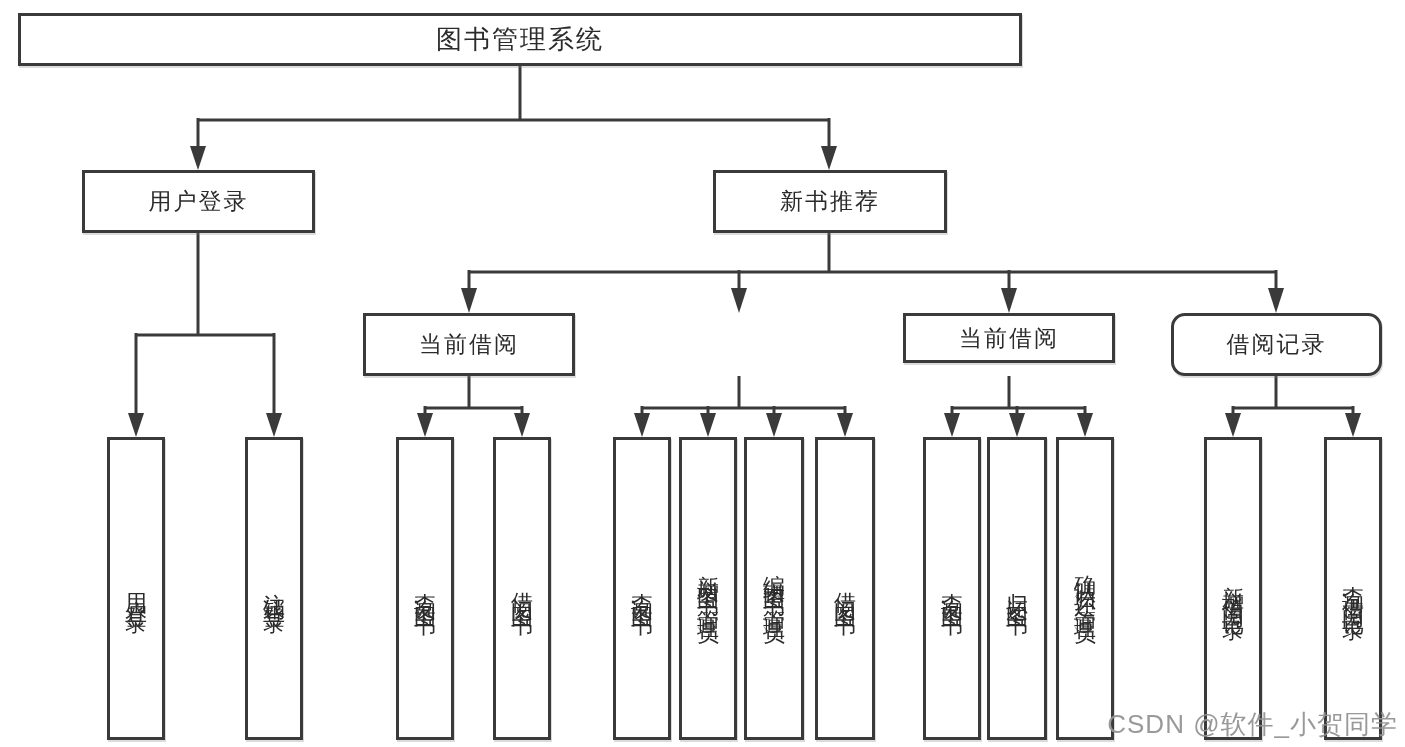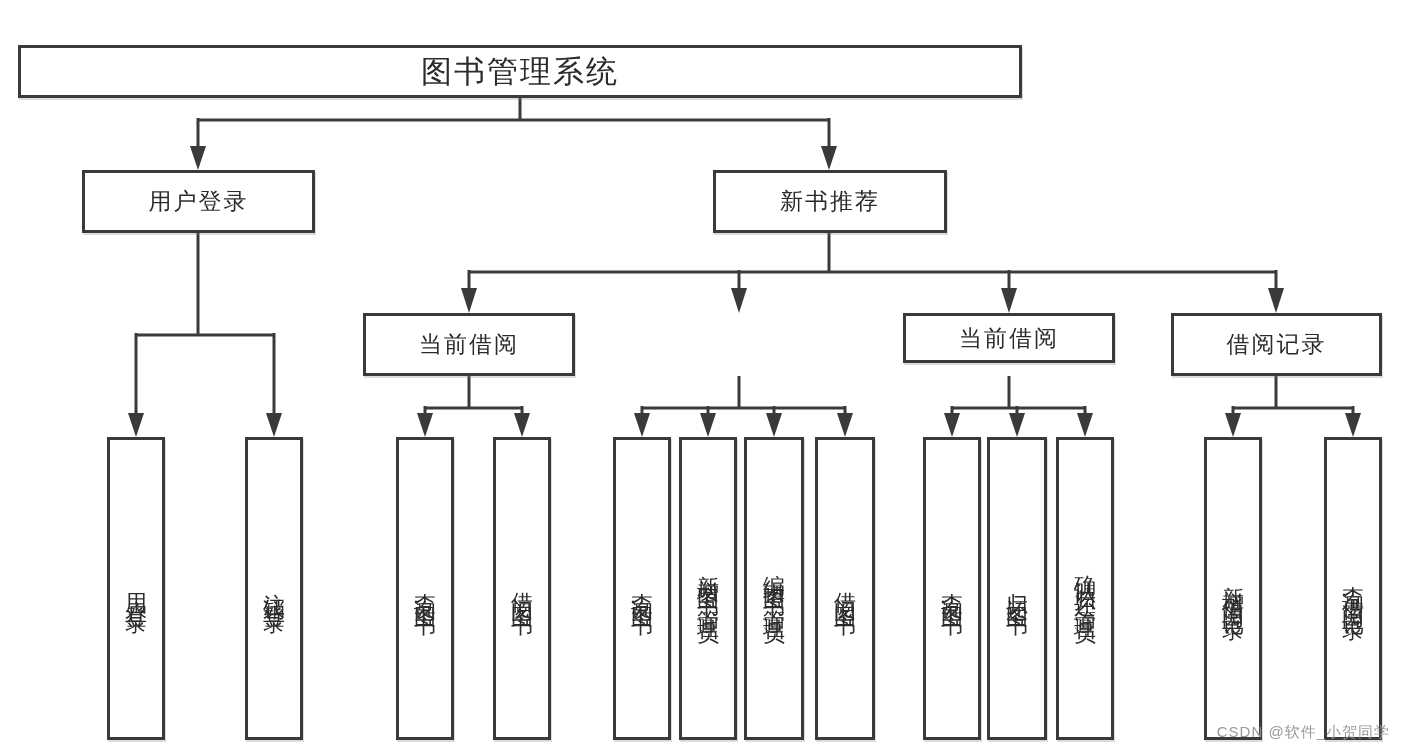--- a/index.html
+++ b/index.html
@@ -17,34 +17,34 @@
     box-sizing: border-box;
     background: #ffffff;
     border: 3px solid #3a3a3a;
     display: flex;
     align-items: center;
     justify-content: center;
     color: #2b2b2b;
     box-shadow: 1px 2px 0 rgba(130,130,130,0.28);
   }
   .hbox { font-size: 23px; letter-spacing: 2px; }
-  .root { font-size: 31px; letter-spacing: 2px; margin-top: 32px; }
+  .root { font-size: 26px; letter-spacing: 2px; }
   .vbox span {
     writing-mode: vertical-rl;
     font-size: 22px;
     letter-spacing: 7px;
     line-height: 1;
     color: #2b2b2b;
     white-space: nowrap;
   }
   .watermark {
     position: absolute;
-    right: 15px;
+    right: 7px;
     bottom: 5px;
-    font-size: 15px;
+    font-size: 26px;
     color: rgba(148,148,148,0.95);
     letter-spacing: 1px;
     white-space: nowrap;
   }
 </style>
 </head>
 <body>
 
 <div class="canvas">
 
@@ -124,21 +124,21 @@
     </g>
   </svg>
 
   <div class="box root" style="left:18px; top:13px; width:1004px; height:53px;">图书管理系统</div>
 
   <div class="box hbox" style="left:82px; top:170px; width:233px; height:63px;">用户登录</div>
   <div class="box hbox" style="left:713px; top:170px; width:234px; height:63px;">新书推荐</div>
 
   <div class="box hbox" style="left:363px; top:313px; width:212px; height:63px;">当前借阅</div>
   <div class="box hbox" style="left:903px; top:313px; width:212px; height:50px;">当前借阅</div>
-  <div class="box hbox" style="left:1171px; top:313px; width:211px; height:63px;">借阅记录</div>
+  <div class="box hbox" style="left:1171px; top:313px; width:211px; height:63px;border-radius:14px;">借阅记录</div>
 
   <div class="box vbox" style="left:107px; top:437px; width:58px; height:303px;">
     <span>用户登录</span>
   </div>
   <div class="box vbox" style="left:245px; top:437px; width:58px; height:303px;">
     <span>注销登录</span>
   </div>
 
   <div class="box vbox" style="left:396px; top:437px; width:58px; height:303px;">
     <span>查询图书</span>

